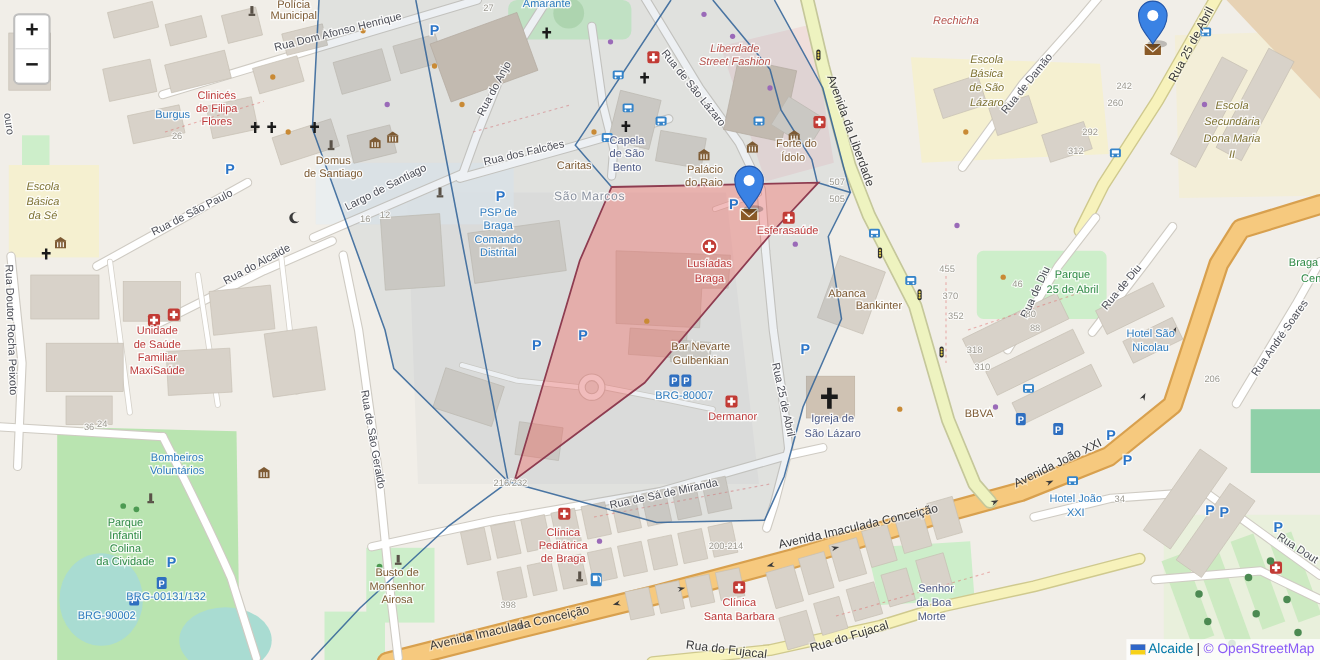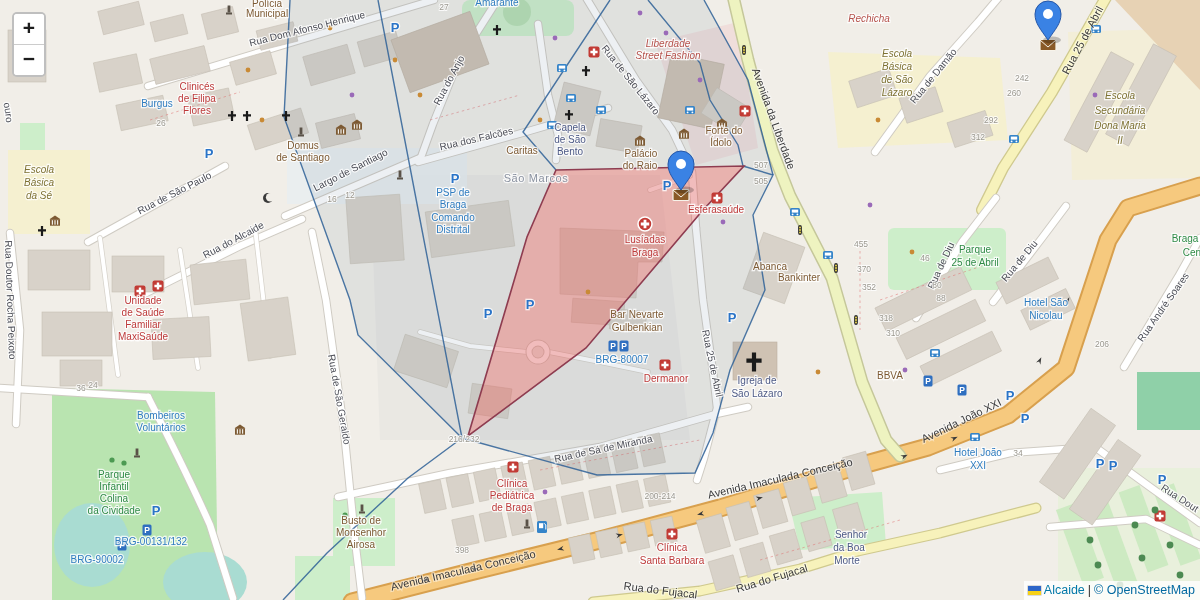--- a/index.html
+++ b/index.html
@@ -10,21 +10,21 @@
   .zoomctl{position:absolute;left:12px;top:12px;width:30px;border:2px solid rgba(0,0,0,.25);
            border-radius:5px;overflow:hidden;z-index:40;background:#fff;}
   .zoomctl a{display:block;width:30px;height:30px;line-height:28px;text-align:center;
              font-size:21px;font-weight:bold;color:#1d1d1d;background:#fff;cursor:pointer;
              text-decoration:none;user-select:none;}
   .zoomctl a:first-child{border-bottom:1px solid #ccc;}
   
   .attrib{position:absolute;right:0;bottom:0;z-index:40;background:rgba(255,255,255,.8);
           padding:2px 5px 3px 4px;font-size:12.5px;color:#262626;white-space:nowrap;}
   .attrib a{color:#0078A8;text-decoration:none;cursor:pointer;}
-  .attrib .osm{color:#0369a1;cursor:pointer;}
+  .attrib .osm{color:#8b5cf6;cursor:pointer;}
   .attrib .sep{margin:0 3px;color:#333;}
   .flag{display:inline-block;width:13px;height:9px;vertical-align:-1px;margin-right:3px;
         box-shadow:0 0 0 .5px #bbb;}
   .flag .f-b,.flag .f-y{display:block;width:100%;height:50%;}
   .f-b{background:#2e66c9;} .f-y{background:#f7d117;}
   
   .cell{fill:rgba(110,130,155,0.12);stroke:none;cursor:pointer;}
   .edge{fill:none;stroke:#2e6096;stroke-width:1.4;opacity:.85;}
   .zone{cursor:pointer;stroke-width:1.6;}
   .lbl{font-family:"Liberation Sans",sans-serif;text-anchor:middle;paint-order:stroke;

